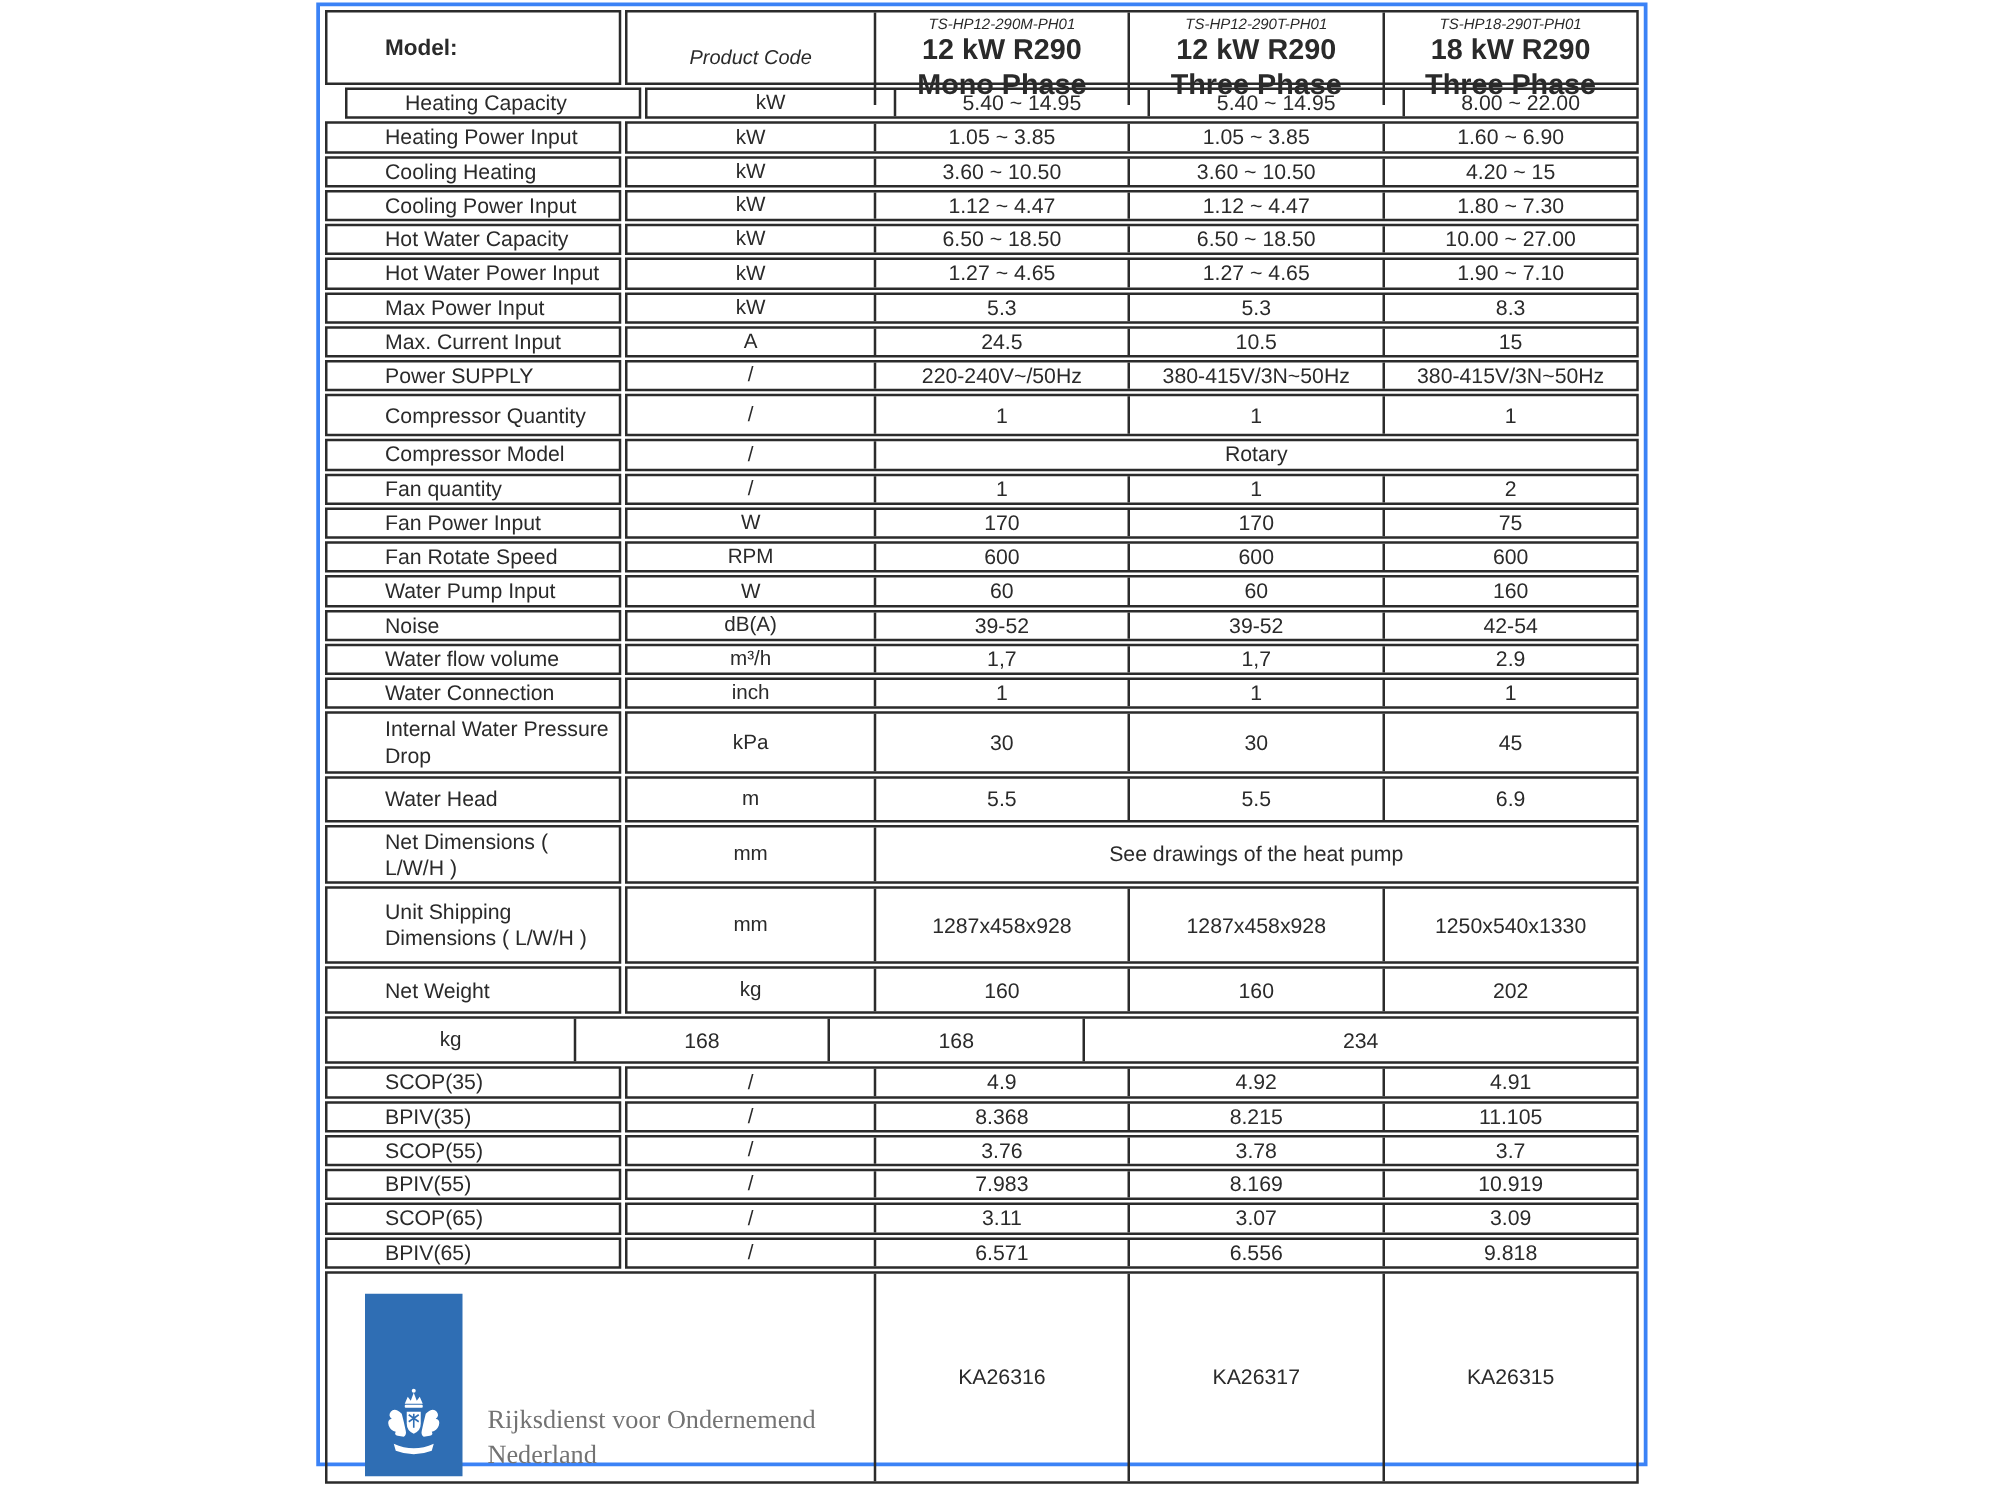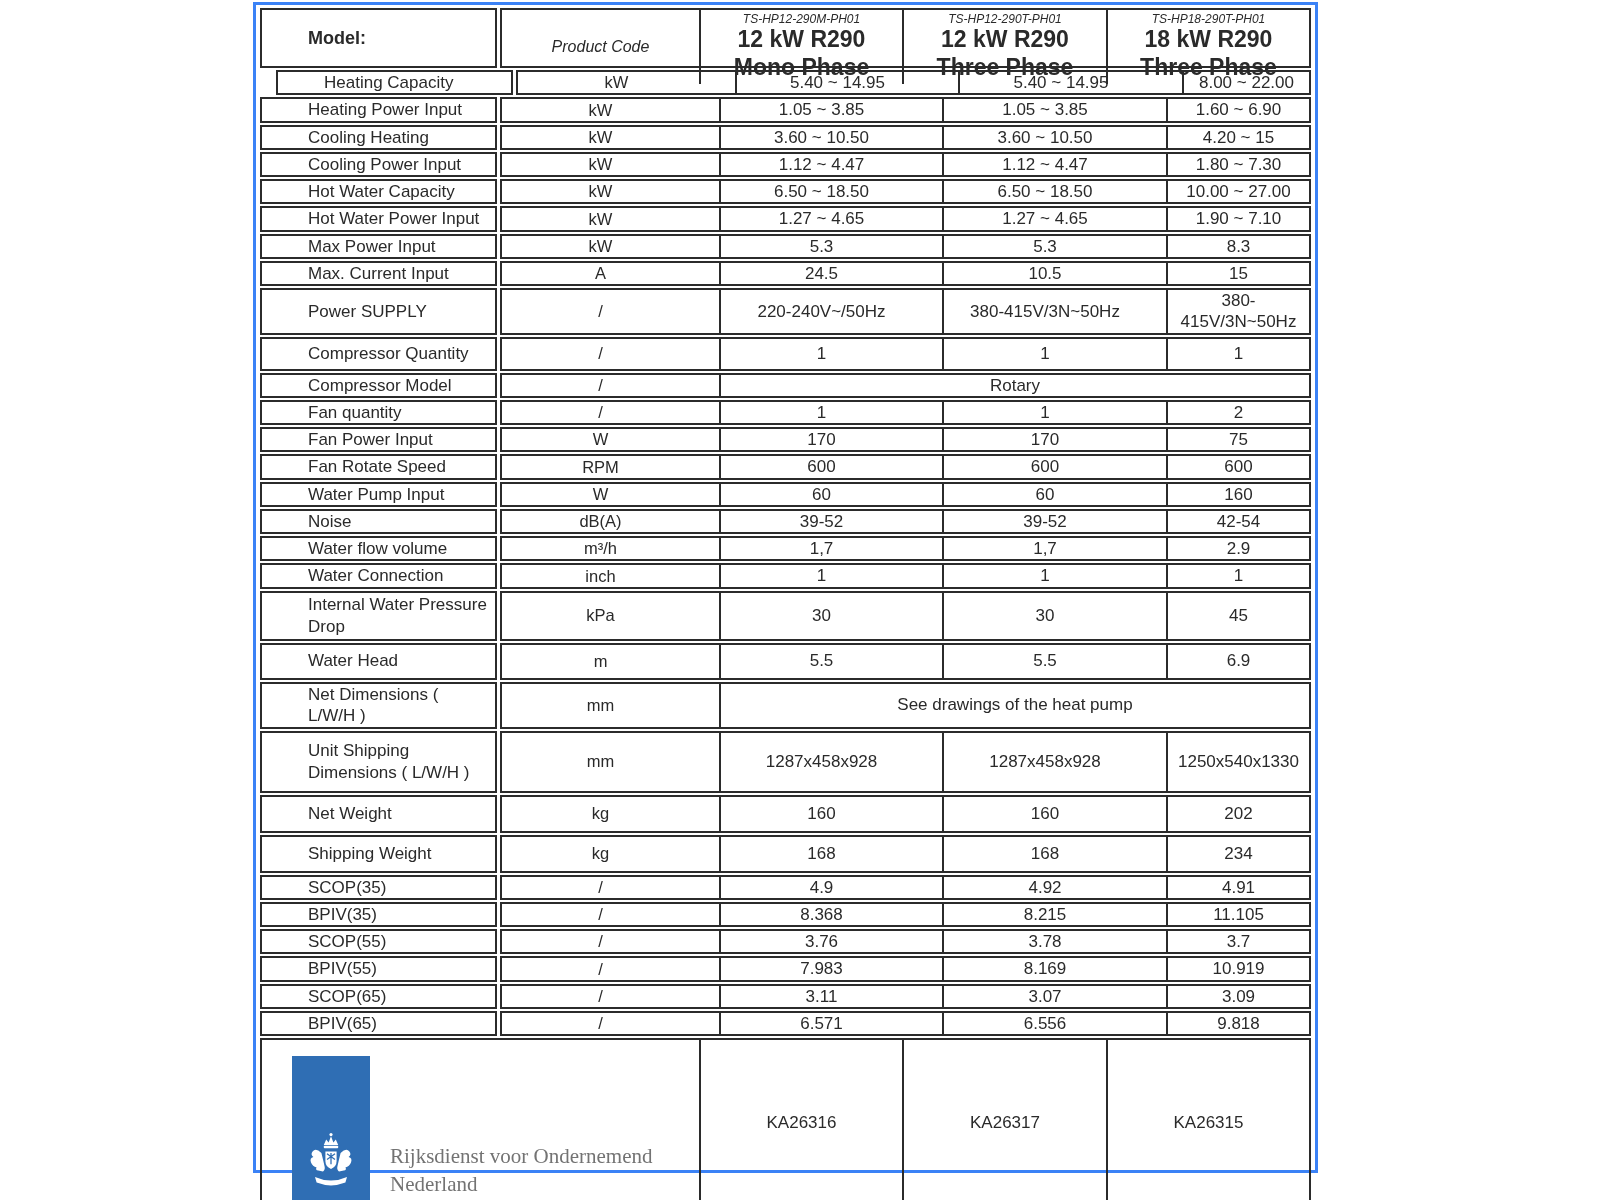--- a/index.html
+++ b/index.html
@@ -1,20 +1,20 @@
 <!DOCTYPE html>
 <html><head>
 <meta charset="utf-8">
 <style>
   html,body{margin:0;padding:0;background:#ffffff;}
   body{width:1600px;height:1200px;position:relative;font-family:"Liberation Sans","DejaVu Sans",sans-serif;color:#2a2a2a;}
   .spec-table{position:absolute;left:253px;top:2px;width:1065px;height:1171px;border:3px solid #3b82f6;box-sizing:border-box;padding:3px 4px;display:flex;flex-direction:column;gap:2px;background:#ffffff;}
   .row{display:flex;gap:3px;flex:0 0 auto;}
   .lbl{width:237px;flex:0 0 237px;border:2px solid #2b2b2b;box-sizing:border-box;display:flex;align-items:center;padding-left:46px;padding-right:6px;font-size:17px;line-height:1.25;}
-  .rbx{flex:1;border:2px solid #2b2b2b;box-sizing:border-box;display:grid;grid-template-columns:197px 203px 204px 1fr;gap:20px;}
+  .rbx{flex:1;border:2px solid #2b2b2b;box-sizing:border-box;display:grid;grid-template-columns:197px 203px 204px 1fr;}
   .rbx.span{grid-template-columns:197px 1fr;}
   .cell{display:flex;align-items:center;justify-content:center;box-sizing:border-box;font-size:17px;text-align:center;line-height:1.25;}
   .sep{border-left:2px solid #2b2b2b;}
   .unit{font-size:16.5px;}
   
   .hdr-row{display:flex;gap:3px;height:60px;flex:0 0 auto;}
   .hdr-lbl{width:237px;flex:0 0 237px;border:2px solid #2b2b2b;box-sizing:border-box;display:flex;align-items:center;padding-left:46px;font-size:18px;font-weight:bold;}
   .hdr-rbx{flex:1;border:2px solid #2b2b2b;box-sizing:border-box;display:grid;grid-template-columns:197px 203px 204px 1fr;}
   .hdr-cell{display:flex;flex-direction:column;align-items:center;justify-content:center;box-sizing:border-box;padding:2px 4px;text-align:center;}
   .pc{font-style:italic;font-size:16px;}
@@ -249,21 +249,20 @@
       <div class="row" style="min-height: 38px;">
         <div class="lbl">Net Weight</div>
         <div class="rbx">
           <div class="cell unit">kg</div>
           <div class="cell sep">160</div>
           <div class="cell sep">160</div>
           <div class="cell sep">202</div>
         </div>
       </div>
       <div class="row" style="min-height: 38px;">
-        <div class="lbl">Shipping Weight</div>
         <div class="rbx">
           <div class="cell unit">kg</div>
           <div class="cell sep">168</div>
           <div class="cell sep">168</div>
           <div class="cell sep">234</div>
         </div>
       </div>
       <div class="row" style="min-height: 23px;">
         <div class="lbl">SCOP(35)</div>
         <div class="rbx">

